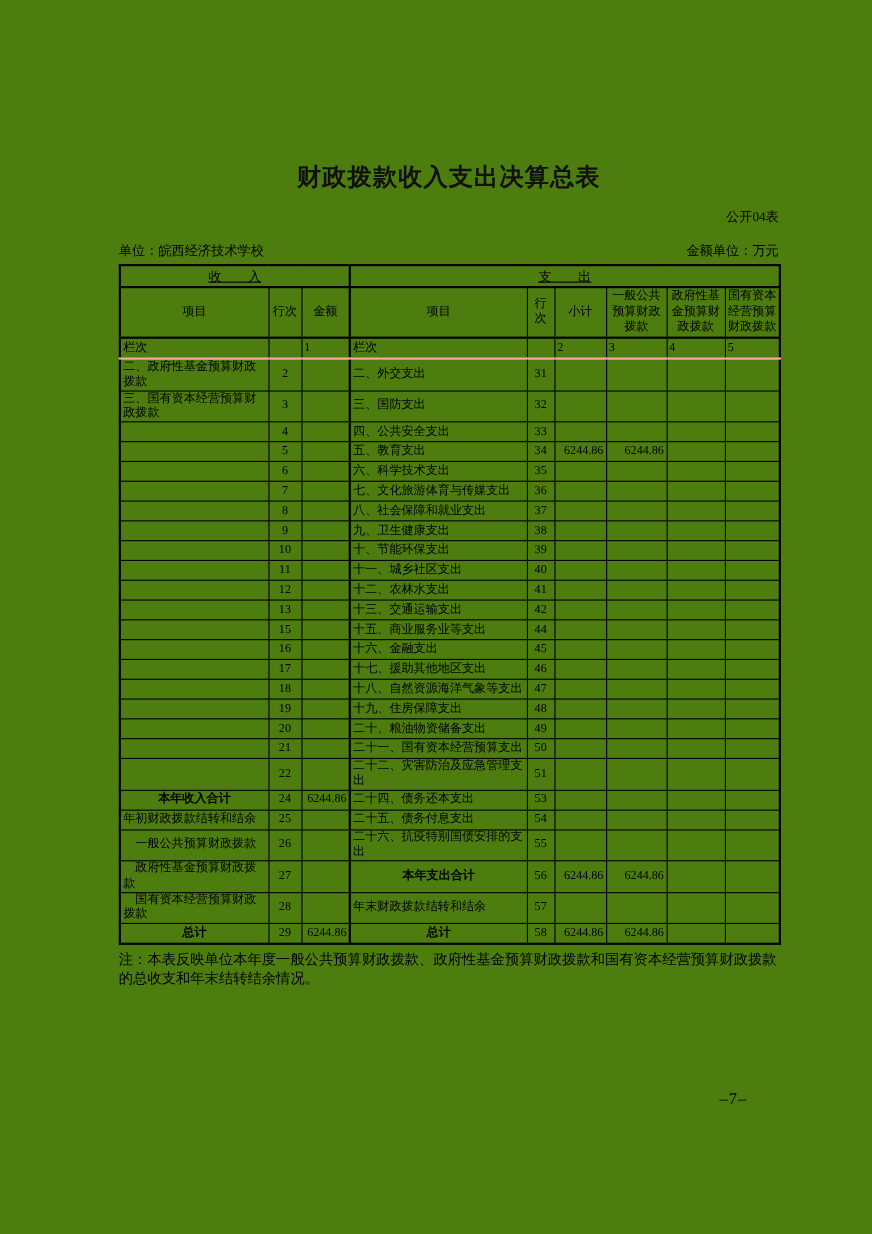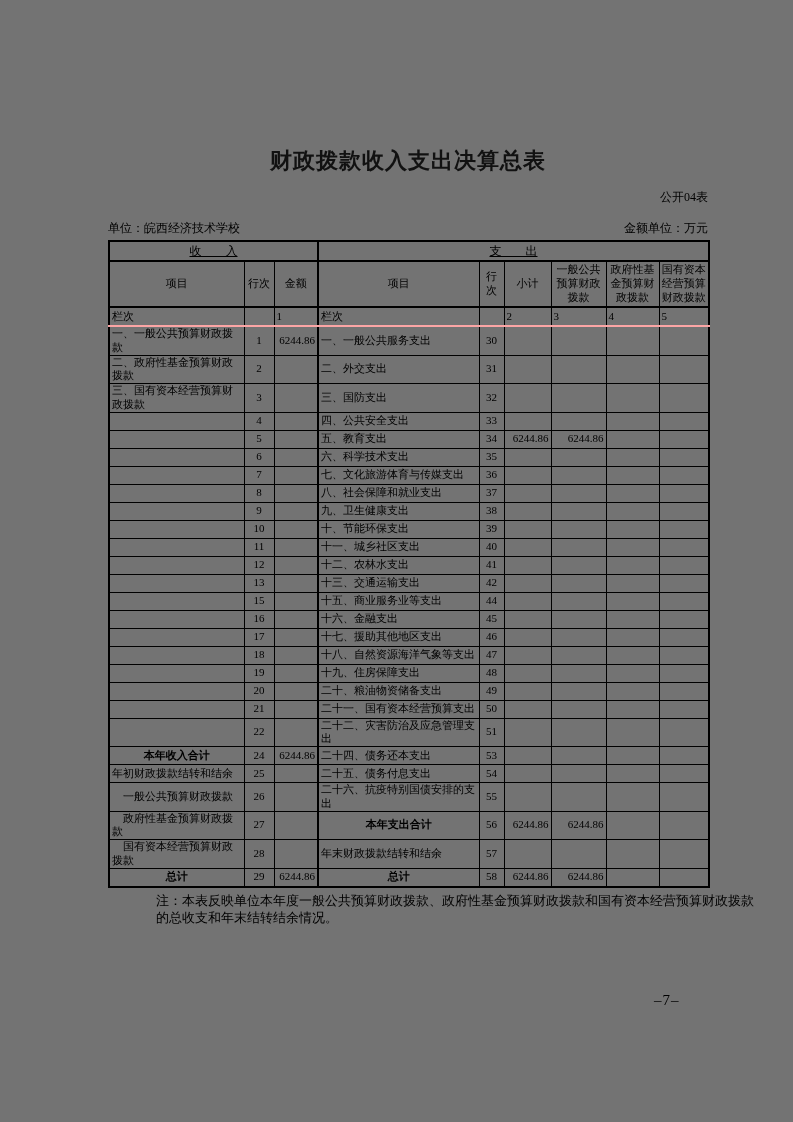--- a/index.html
+++ b/index.html
@@ -1,17 +1,17 @@
 <!DOCTYPE html>
 <html><head>
 <meta charset="utf-8">
 <style>
   html,body { margin:0; padding:0; background:#e8e8e8; }
   .page {
-    position:relative; width:793px; height:1122px; background:#737373;
+    position:relative; width:793px; height:1122px; background:#4d7c0f;
     font-family:"Liberation Serif","DejaVu Serif",serif; color:#000;
     margin:0 auto; overflow:hidden;
   }
   .content { position:absolute; left:108px; top:0; width:600px; }
   .doc-title {
     margin-top:146px; text-align:center;
     font-family:"Liberation Sans","DejaVu Sans",sans-serif;
     font-weight:bold; font-size:22px; letter-spacing:1px; color:#111;
   }
   .pub-code { text-align:right; font-size:12px; margin-top:13px; }
@@ -22,21 +22,21 @@
   tr.h2 td { height:44px; font-size:11px; text-align:center; border-bottom:2px solid #000; }
   tr.lanci td { height:17px; text-align:left; border-bottom:2px solid #fca5a5; }
   tbody.body-rows td { height:17px; }
   .c-item { text-align:left; }
   .c-num  { text-align:center; }
   .c-amt  { text-align:right; }
   .bold   { font-weight:bold; text-align:center; }
   .small  { font-size:9px; }
   .ind    { text-indent:11px; }
   .sep-l  { border-left:2px solid #000 !important; }
-  .note { width:600px; font-size:13px; line-height:1.35; margin-top:4px; text-align:left;margin-left:48px; }
+  .note { width:600px; font-size:13px; line-height:1.35; margin-top:4px; text-align:left; }
   .page-num { position:absolute; left:654px; top:992px; font-size:15px; letter-spacing:1px; }
 </style>
 </head>
 <body>
 
 <div class="page">
   <div class="content">
 
     <div class="doc-title">财政拨款收入支出决算总表</div>
 
@@ -82,31 +82,20 @@
           <td class="sep-l">栏次</td>
           <td></td>
           <td>2</td>
           <td>3</td>
           <td>4</td>
           <td>5</td>
         </tr>
       </thead>
       <tbody class="body-rows">
           <tr>
-            <td class="c-item small">一、一般公共预算财政拨款</td>
-            <td class="c-num">1</td>
-            <td class="c-amt">6244.86</td>
-            <td class="c-item sep-l">一、一般公共服务支出</td>
-            <td class="c-num">30</td>
-            <td class="c-amt"></td>
-            <td class="c-amt"></td>
-            <td class="c-amt"></td>
-            <td class="c-amt"></td>
-          </tr>
-          <tr>
             <td class="c-item small">二、政府性基金预算财政拨款</td>
             <td class="c-num">2</td>
             <td class="c-amt"></td>
             <td class="c-item sep-l">二、外交支出</td>
             <td class="c-num">31</td>
             <td class="c-amt"></td>
             <td class="c-amt"></td>
             <td class="c-amt"></td>
             <td class="c-amt"></td>
           </tr>

